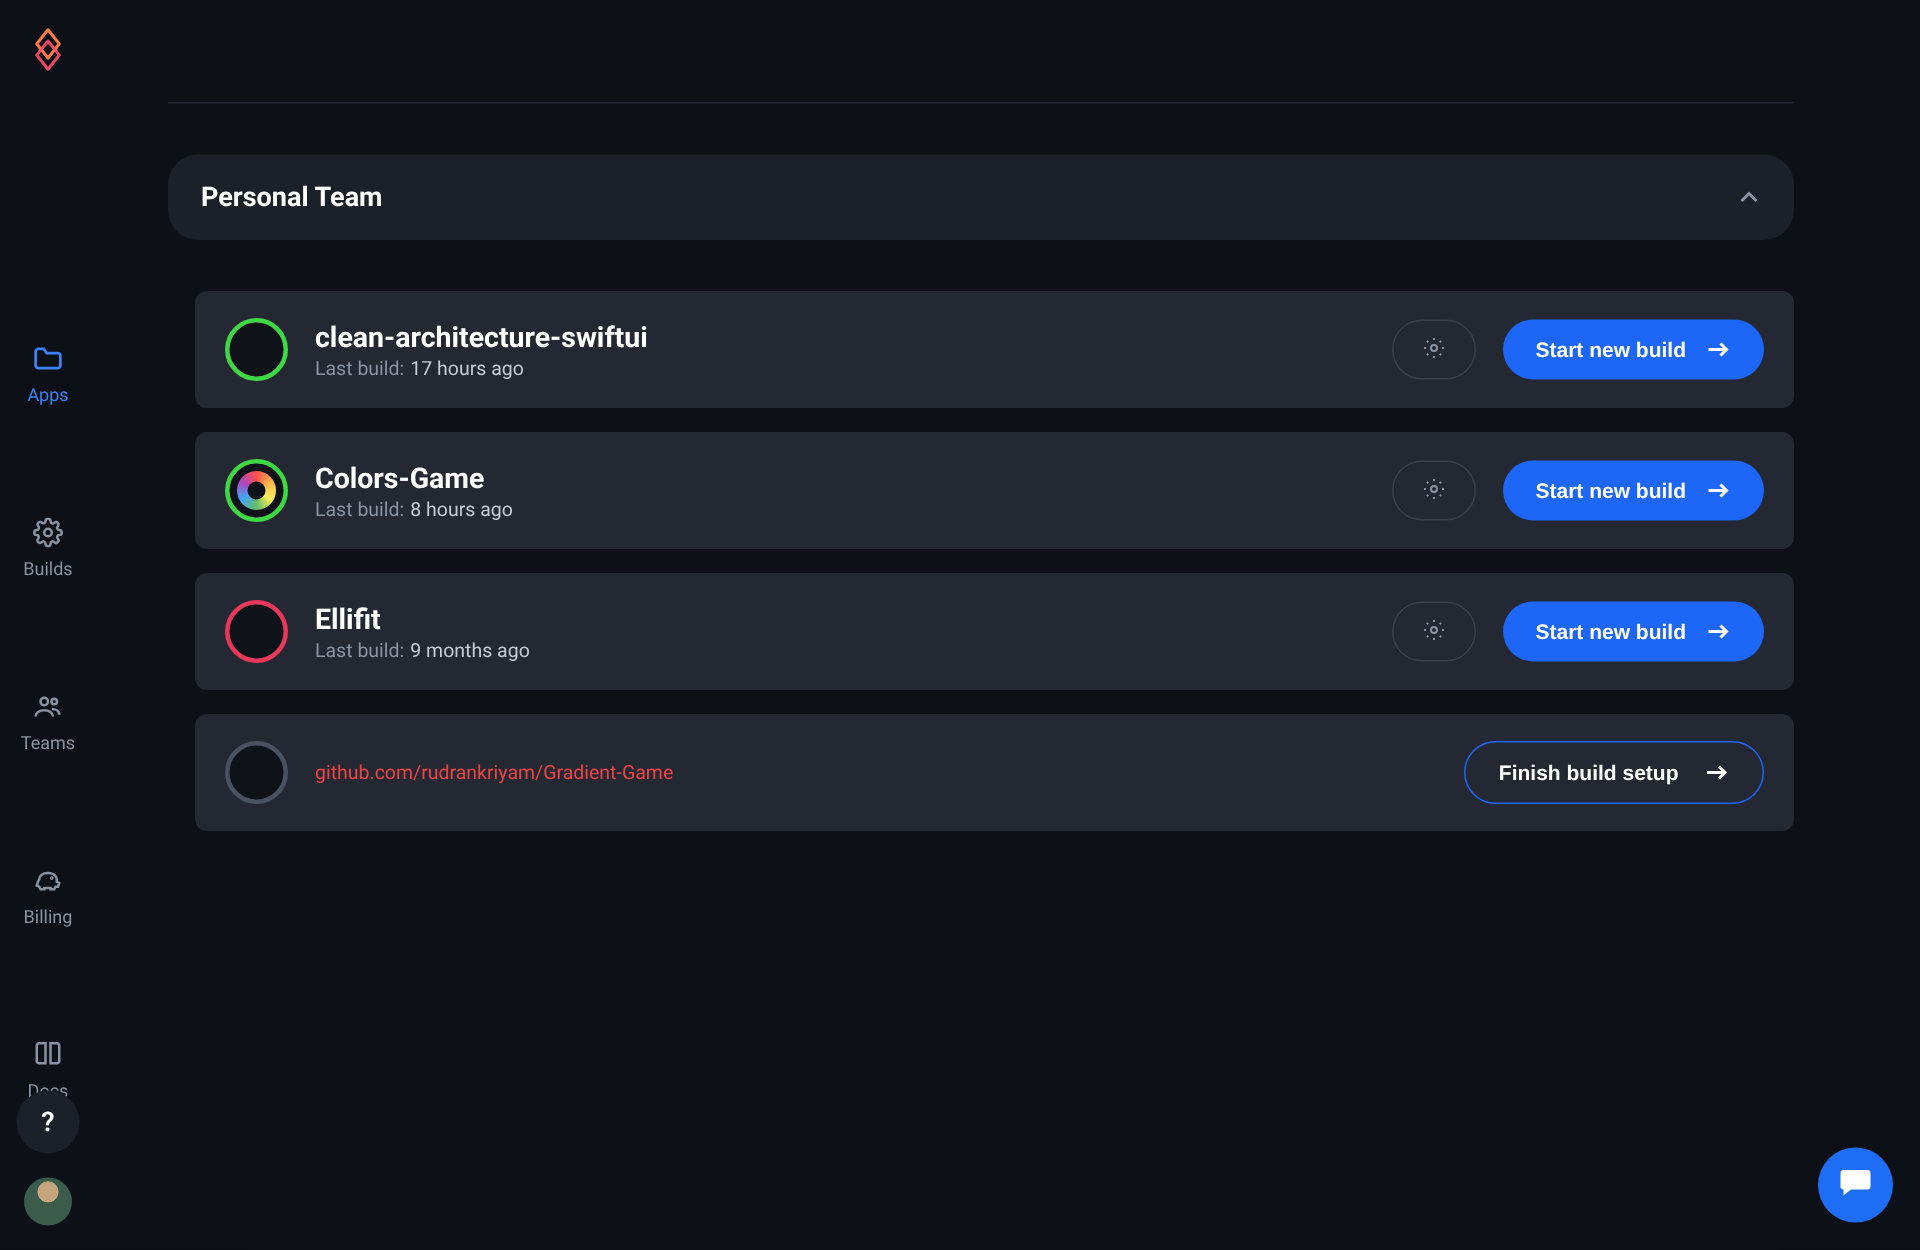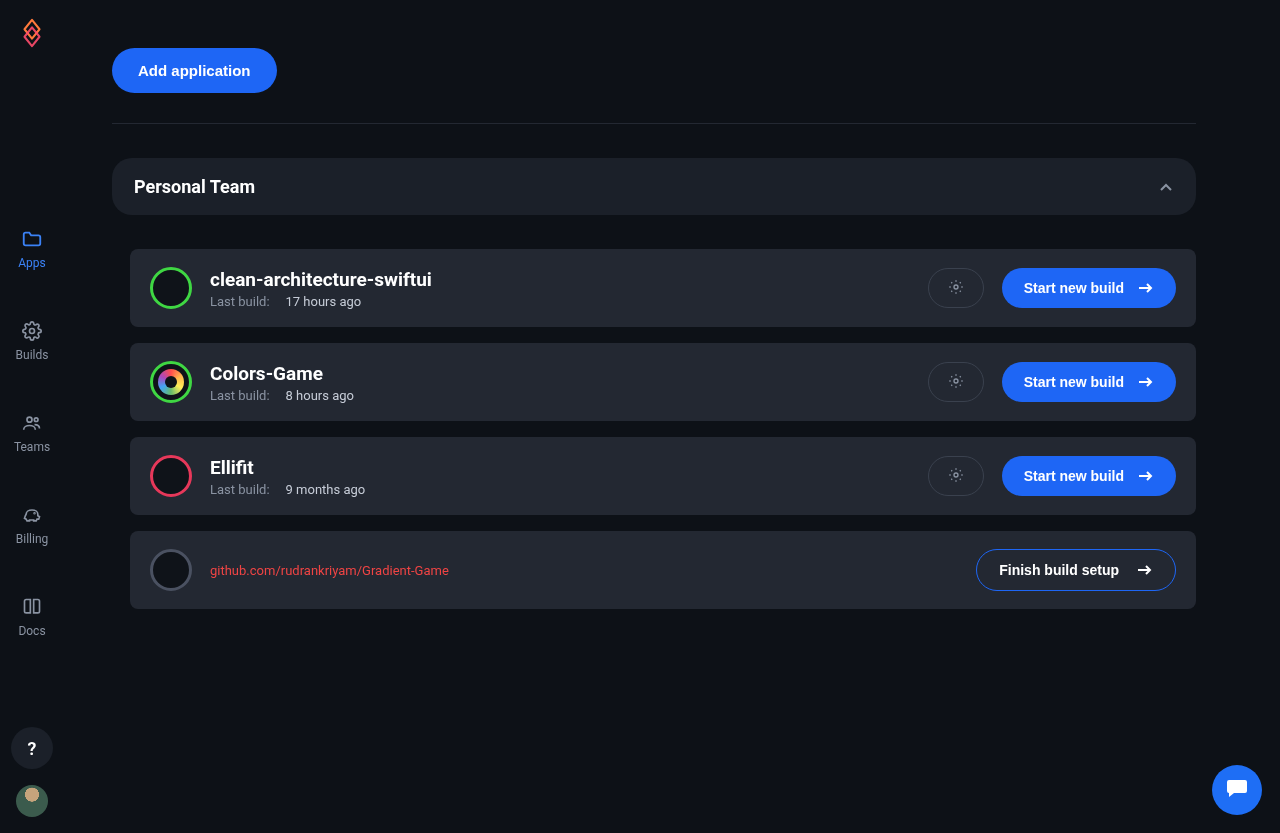--- a/index.html
+++ b/index.html
@@ -37,21 +37,21 @@
     padding-top: 18px;
   }
   .logo {
     width: 30px; height: 30px;
     margin-bottom: 180px;
   }
   .nav {
     display: flex;
     flex-direction: column;
     align-items: center;
-    gap: 50px;
+    gap: 74px;
   }
   .nav-item {
     display: flex;
     flex-direction: column;
     align-items: center;
     gap: 6px;
     color: var(--text-muted);
     font-size: 12px;
     cursor: pointer;
     width: 60px;
@@ -162,21 +162,21 @@
     position:relative;
   }
   .colors-inner::after {
     content:'';
     position:absolute; inset:7px;
     border-radius:50%;
     background:#0f1319;
   }
   .app-info { flex:1; min-width:0; }
   .app-name { font-size: 19px; font-weight:700; margin:0 0 3px 0; }
-  .app-meta { font-size: 13px; color: var(--text-muted); display:flex; gap:16px; }
+  .app-meta { font-size: 13px; color: var(--text-muted); display:flex; gap:4px; }
   .app-meta .value { color: #c6ccd7; }
   .gear-btn {
     width: 56px; height: 40px;
     border-radius: 24px;
     background: transparent;
     border: 1px solid #3a414e;
     display:flex; align-items:center; justify-content:center;
     cursor:pointer;
     color: #8a93a2;
   }
@@ -254,23 +254,20 @@
   <div class="sidebar-bottom">
     <div class="help-btn">
       <span>?</span>
     </div>
     <div class="avatar"></div>
   </div>
 </div>
 
 <div class="main">
   <div class="header">
-    <button class="btn-primary" style="margin-top:10px;">
-      <span>Add application</span>
-    </button>
   </div>
 
   <div class="team-header">
     <span>Personal Team</span>
     <span class="chevron">
       <svg viewBox="0 0 16 16" width="16" height="16" fill="none" stroke="#8a93a2" stroke-width="2">
           <path d="M3 10l5-5 5 5"></path>
         </svg>
     </span>
   </div>

